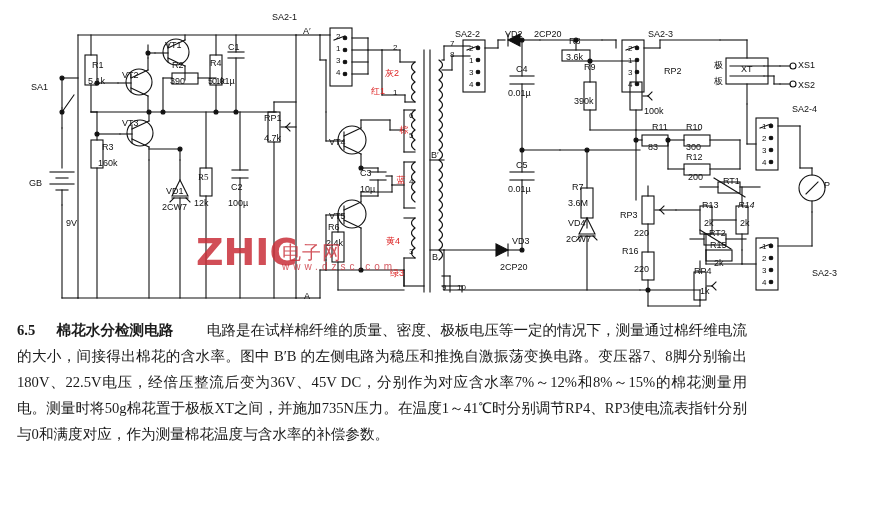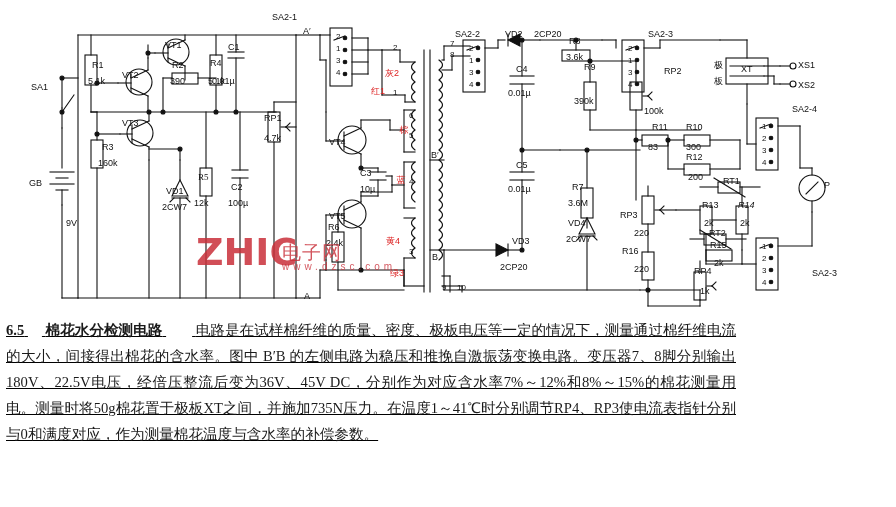--- a/index.html
+++ b/index.html
@@ -1,19 +1,19 @@
 <!DOCTYPE html>
 <html><head>
 <meta charset="utf-8">
 <style>
   html,body{margin:0;padding:0;}
   body{width:896px;height:507px;background:#ffffff;font-family:"Liberation Sans",sans-serif;position:relative;overflow:hidden;}
   #sheet{position:relative;width:896px;height:507px;}
   #schem{position:absolute;left:0;top:0;width:896px;height:320px;}
-  .cap{position:absolute;left:0;top:318px;width:744px;height:190px;text-decoration:underline;}
+  .cap{position:absolute;left:11px;top:318px;width:744px;height:190px;}
   .captext{font-family:"Liberation Serif",serif;font-size:14.6px;color:#1a1a1a;line-height:1.78;text-align:justify;padding:0 8px 0 6px;}
   .lbl{position:absolute;font-family:"Liberation Sans",sans-serif;font-size:9px;color:#111;white-space:pre;line-height:1.12;}
   .lbl.s{font-size:8px;}
   .lbl.red{color:#d22;}
   .lbl.v{writing-mode:vertical-rl;text-orientation:upright;letter-spacing:0px;}
   .wm{position:absolute;left:196px;top:228px;width:230px;height:56px;pointer-events:none;}
   .wm .wmtxt{position:absolute;left:86px;top:12px;font-size:19px;color:#c9303a;font-family:"Liberation Sans",sans-serif;opacity:.82;letter-spacing:1px;}
   .wm .wmsub{position:absolute;left:86px;top:33px;font-size:10px;color:#c9303a;opacity:.8;letter-spacing:4px;}
   .wm .wmlogo{position:absolute;left:0;top:2px;font-size:38px;font-weight:bold;color:#c9303a;opacity:.85;font-family:"DejaVu Sans",sans-serif;}
 </style>

